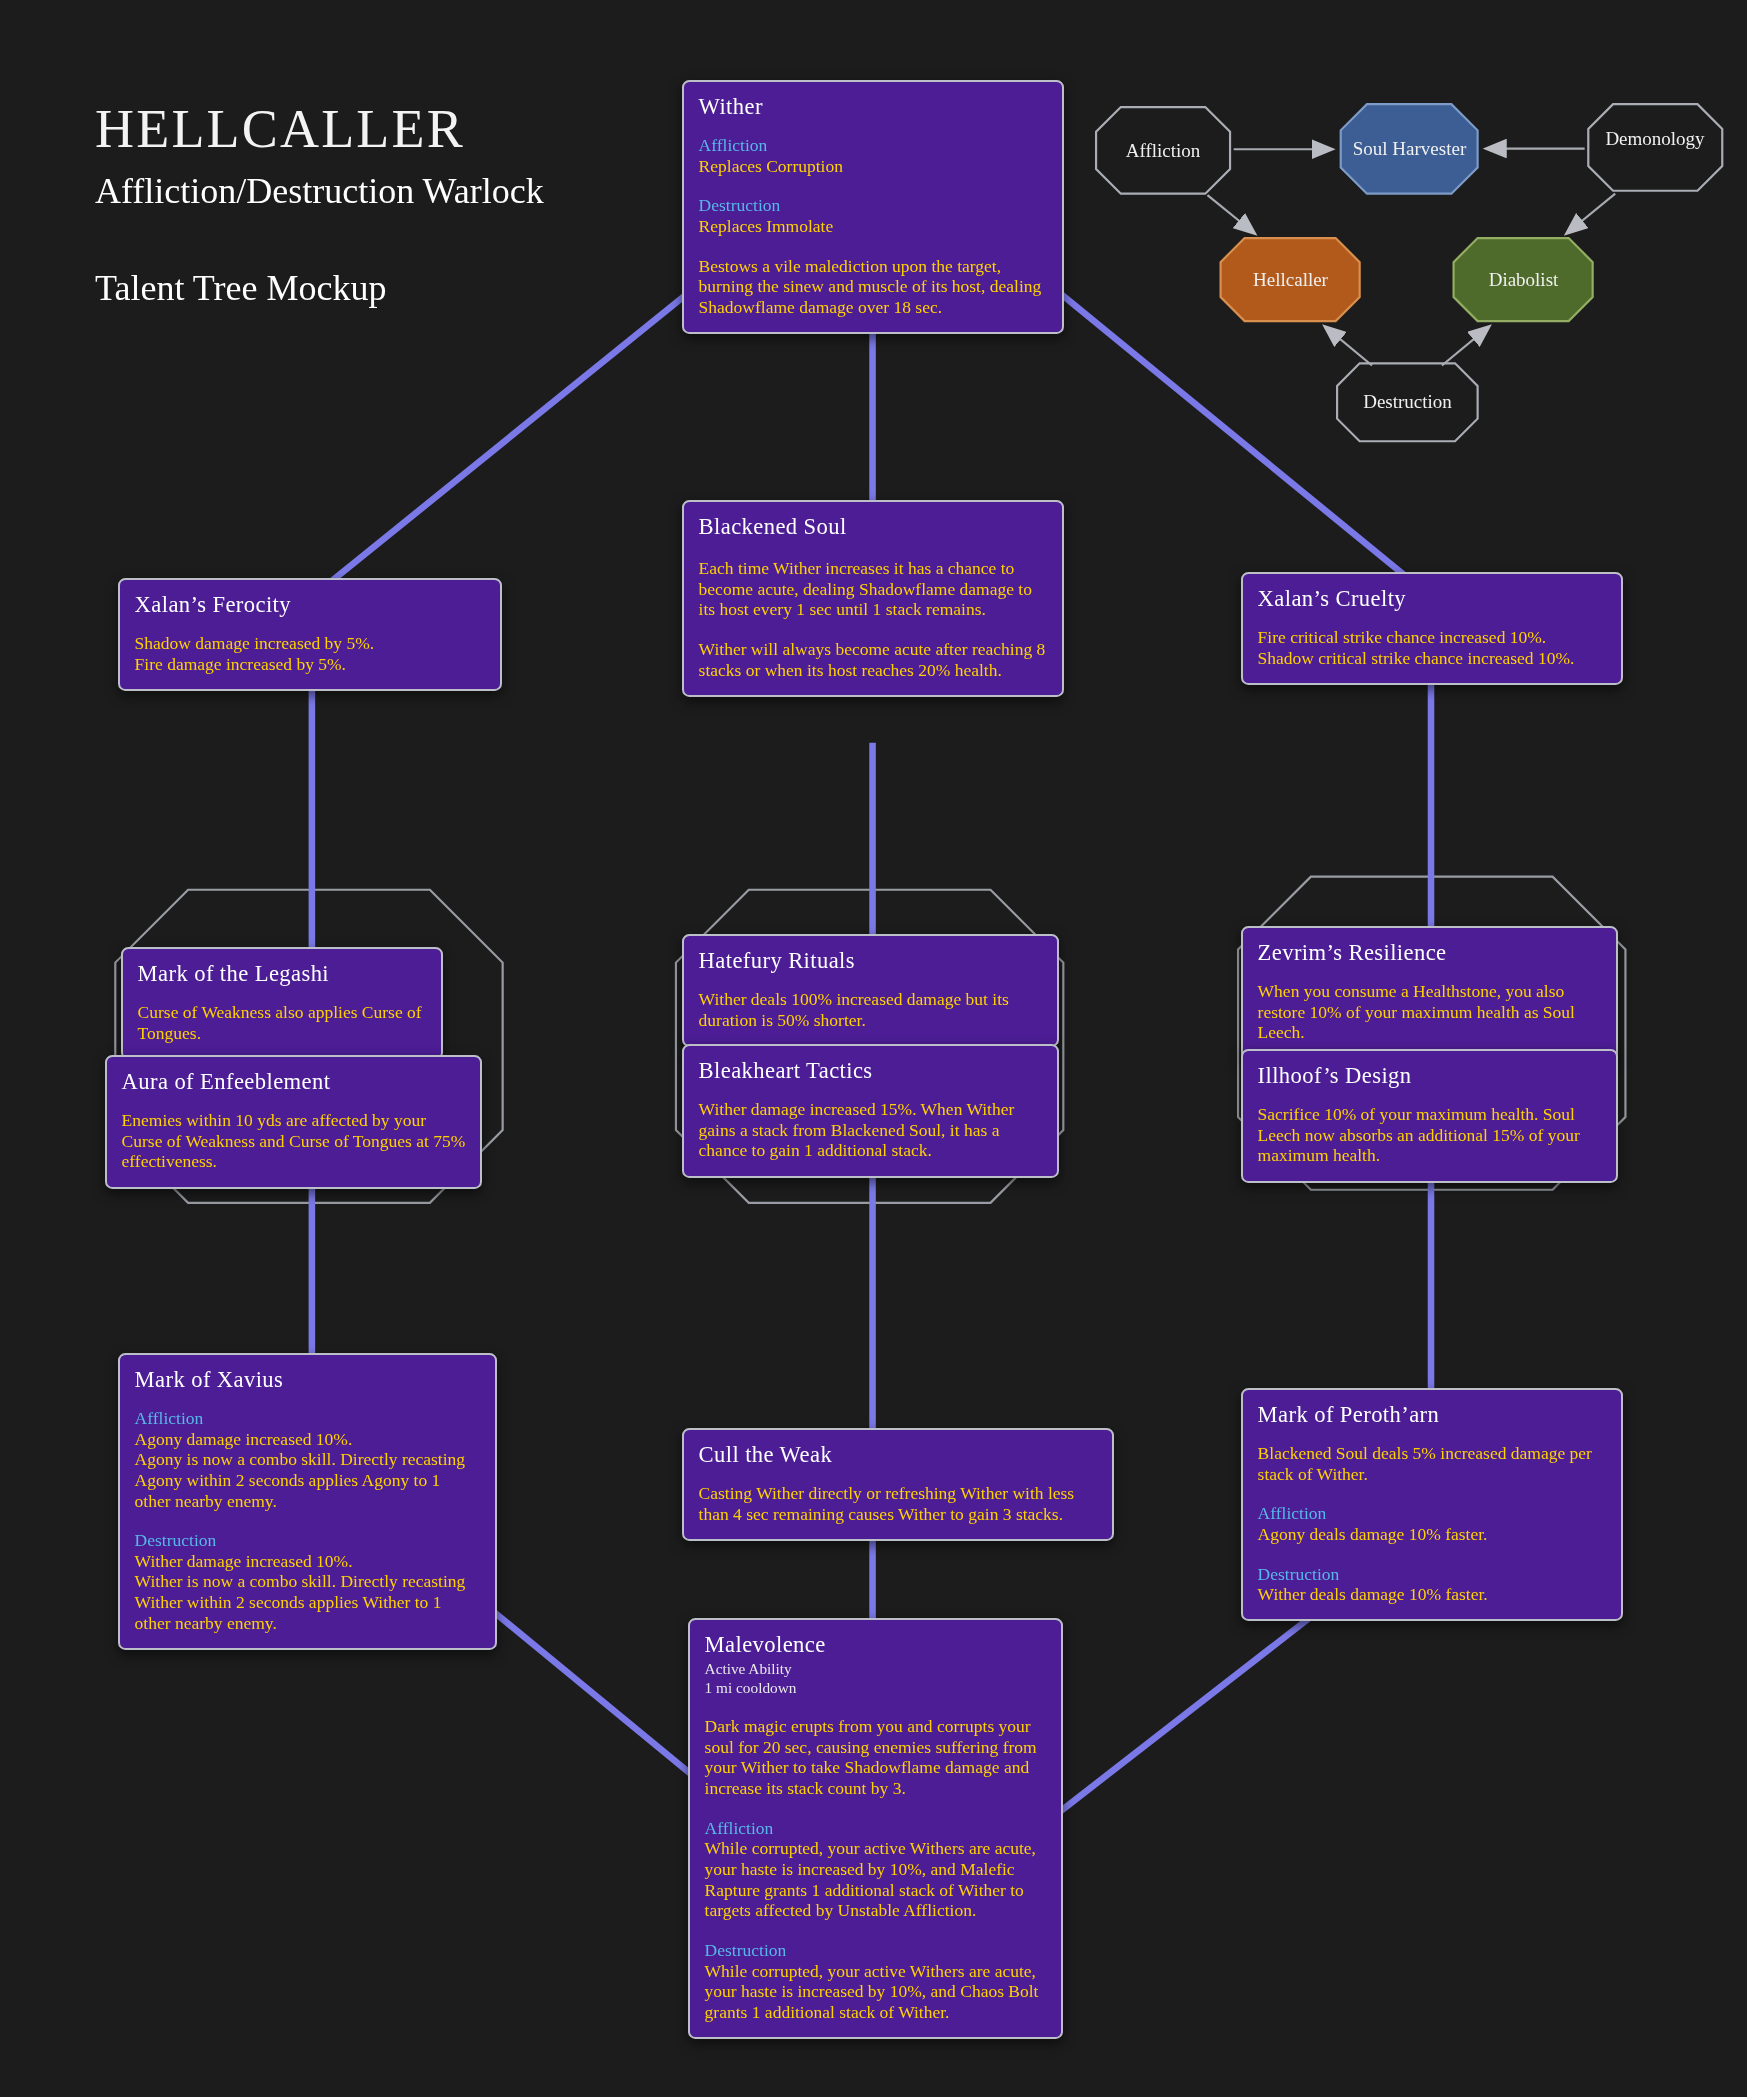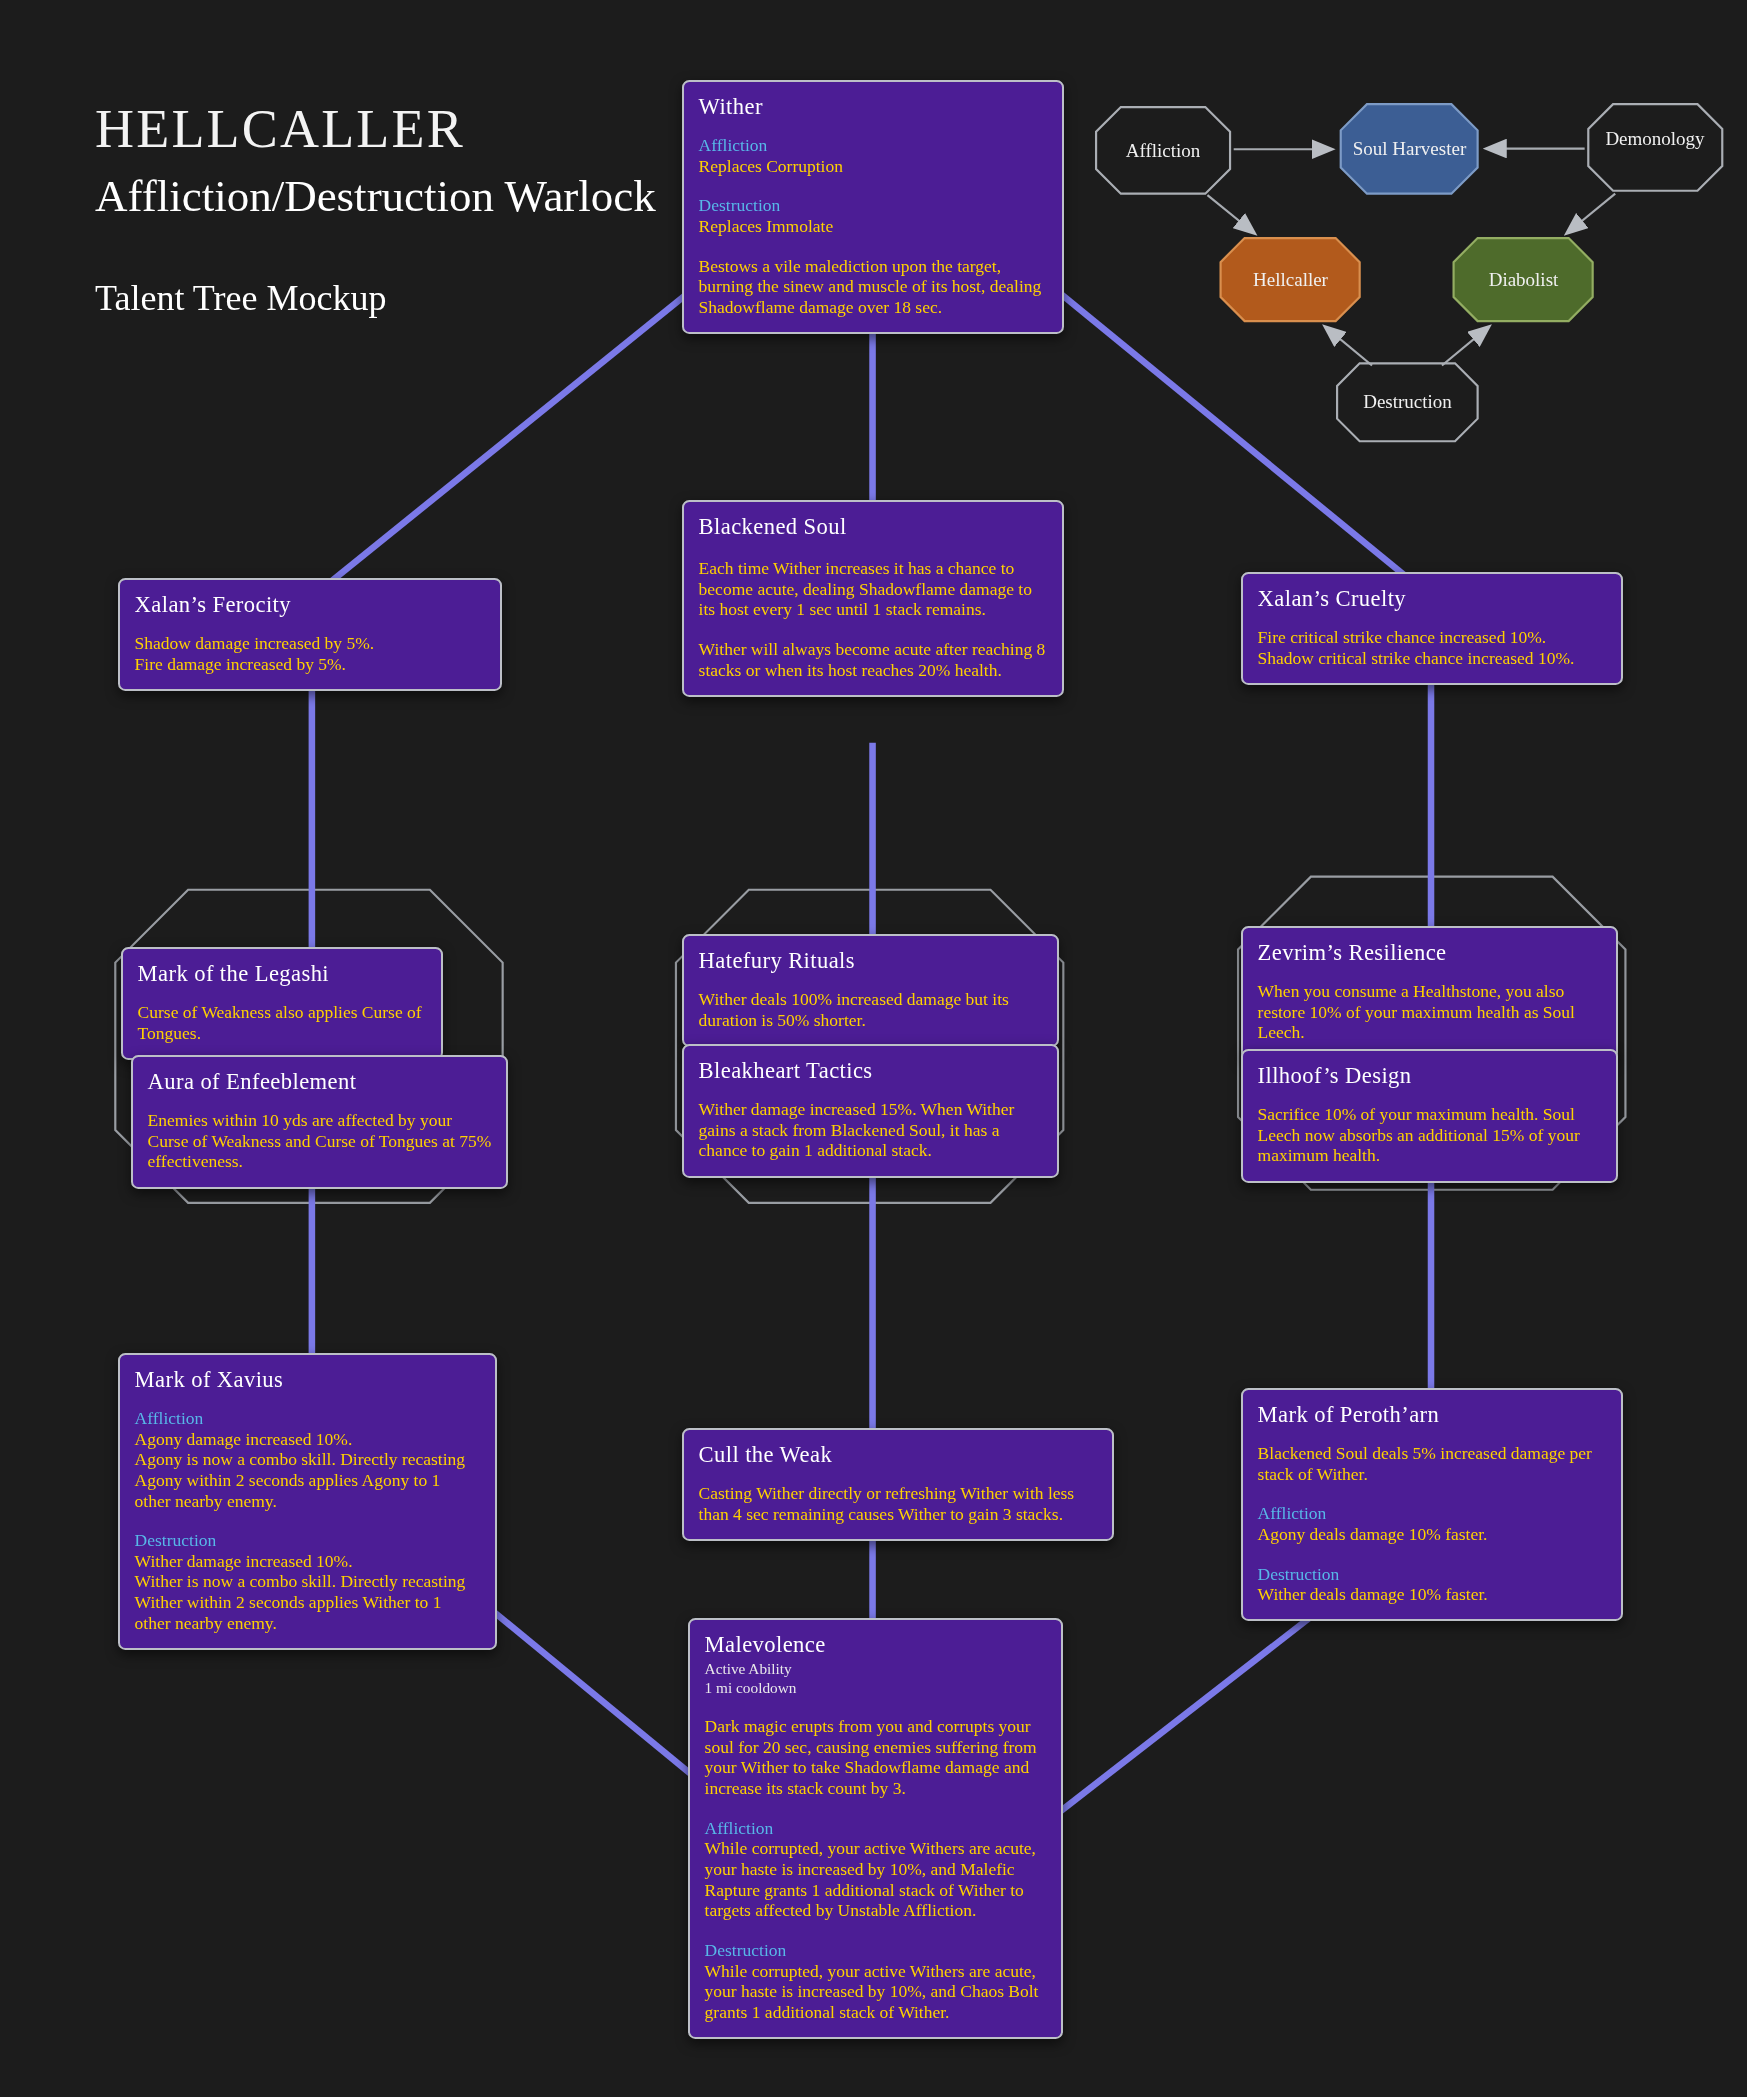--- a/index.html
+++ b/index.html
@@ -28,21 +28,21 @@
   .box-title { color: #ffffff; font-size: 22.6px; line-height: 1.12; margin-bottom: 16px; letter-spacing: 0.4px; }
   .box-title.tight { margin-bottom: 2.9px; }
   .t { font-size: 17.5px; line-height: 1.18; color: #ffd100; }
   .blue { color: #58b7e8; }
   .white { color: #e9e9ea; }
   .small { font-size: 15.3px; line-height: 1.22; }
   .gap { margin-top: 19px; }
 
   .header { position: absolute; left: 95px; top: 102px; }
   .header .title { font-size: 54px; letter-spacing: 2.2px; color: #f3f3f3; line-height: 1; }
-  .header .subtitle { font-size: 45px; color: #ffffff; margin-top: 16px; line-height: 1.1; }
+  .header .subtitle { font-size: 36px; color: #ffffff; margin-top: 16px; line-height: 1.1; }
   .header .tagline { font-size: 36px; color: #ffffff; margin-top: 57px; line-height: 1.1; }
 
   .hex-label {
     position: absolute; display: flex; align-items: center; justify-content: center;
     text-align: center; color: #f0f0f0; font-size: 19px; line-height: 1.15;
     pointer-events: none;
   }
 </style>
 </head>
 <body>
@@ -125,21 +125,21 @@
   <div class="talent-box" style="left:1241px;top:572px;width:382px;">
     <div class="box-title">Xalan’s Cruelty</div>
     <div class="t">Fire critical strike chance increased 10%. Shadow critical strike chance increased 10%.</div>
   </div>
 
   <div class="talent-box" style="left:121px;top:947px;width:322px;">
     <div class="box-title">Mark of the Legashi</div>
     <div class="t">Curse of Weakness also applies Curse of Tongues.</div>
   </div>
 
-  <div class="talent-box" style="left:131px;top:1055px;width:377px;">
+  <div class="talent-box" style="left:105px;top:1055px;width:377px;">
     <div class="box-title">Aura of Enfeeblement</div>
     <div class="t">Enemies within 10 yds are affected by your Curse of Weakness and Curse of Tongues at 75% effectiveness.</div>
   </div>
 
   <div class="talent-box" style="left:682px;top:934px;width:377px;">
     <div class="box-title">Hatefury Rituals</div>
     <div class="t">Wither deals 100% increased damage but its duration is 50% shorter.</div>
   </div>
 
   <div class="talent-box" style="left:682px;top:1044px;width:377px;">

